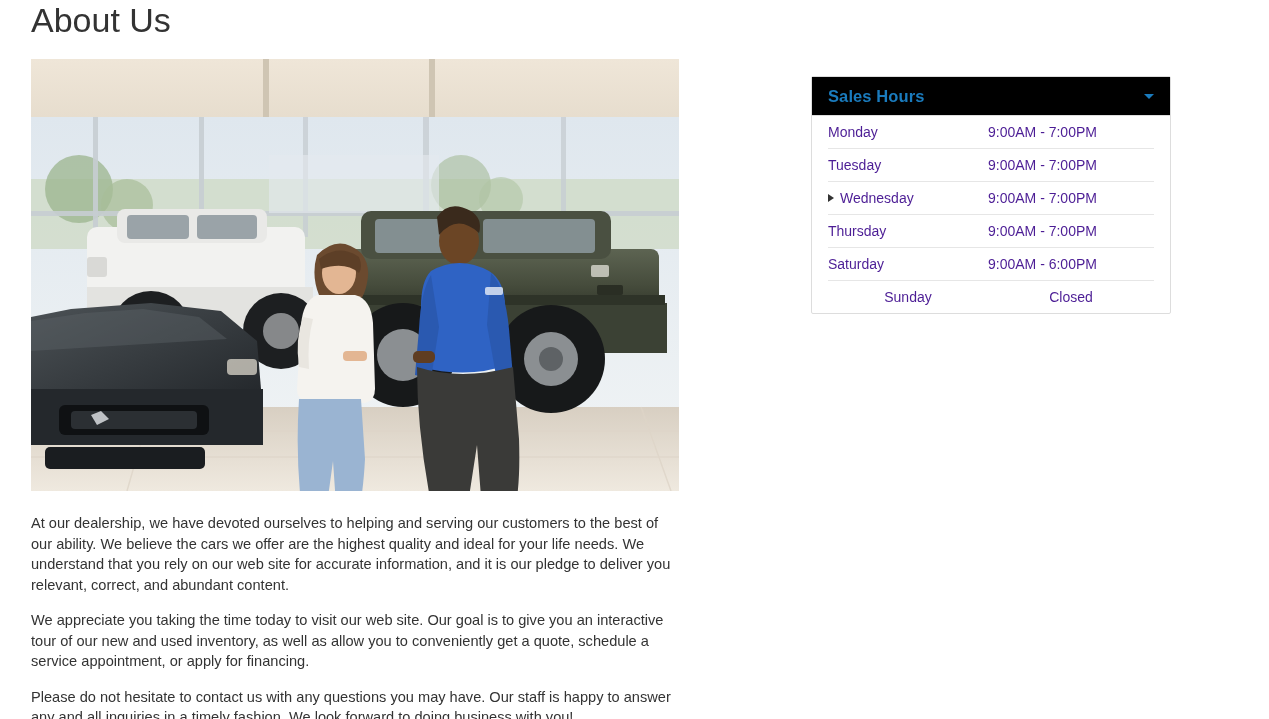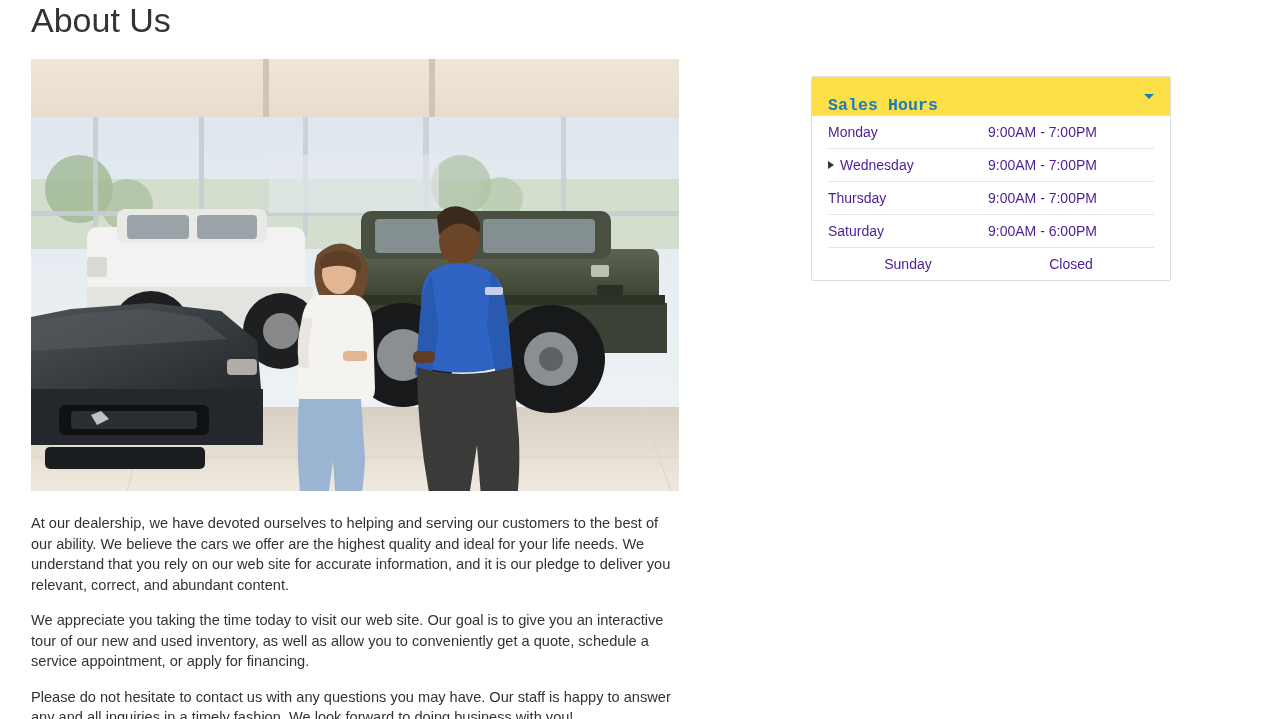--- a/index.html
+++ b/index.html
@@ -71,27 +71,26 @@
 
   .panel {
     border: 1px solid #dddddd;
     background: #ffffff;
     margin-bottom: 8px;
     border-radius: 2px;
   }
   .panel-header {
     position: relative;
     height: 39px;
-    background: #fde047;
+    background: #000000;
     border-bottom: 1px solid #dddddd;
     display: flex;
-    align-items: flex-end;
+    align-items: center;
     padding: 0 16px;
     cursor: pointer;
-    font-family: Liberation Mono, monospace;
   }
   .panel.collapsed .panel-header { border-bottom: none; }
   .panel-title {
     font-size: 16.5px;
     font-weight: bold;
     color: #1a7bbd;
     letter-spacing: 0.1px;
   }
   .caret {
     position: absolute;
@@ -278,20 +277,24 @@
         <span class="caret"></span>
       </div>
       <div class="panel-body">
         <table class="hours">
           <tbody>
             <tr>
               <td class="day">Monday</td>
               <td class="time">9:00AM - 7:00PM</td>
             </tr>
             <tr>
+              <td class="day">Tuesday</td>
+              <td class="time">9:00AM - 7:00PM</td>
+            </tr>
+            <tr>
               <td class="day"><span class="today-marker"></span><span>Wednesday</span></td>
               <td class="time">9:00AM - 7:00PM</td>
             </tr>
             <tr>
               <td class="day">Thursday</td>
               <td class="time">9:00AM - 7:00PM</td>
             </tr>
             <tr>
               <td class="day">Saturday</td>
               <td class="time">9:00AM - 6:00PM</td>

